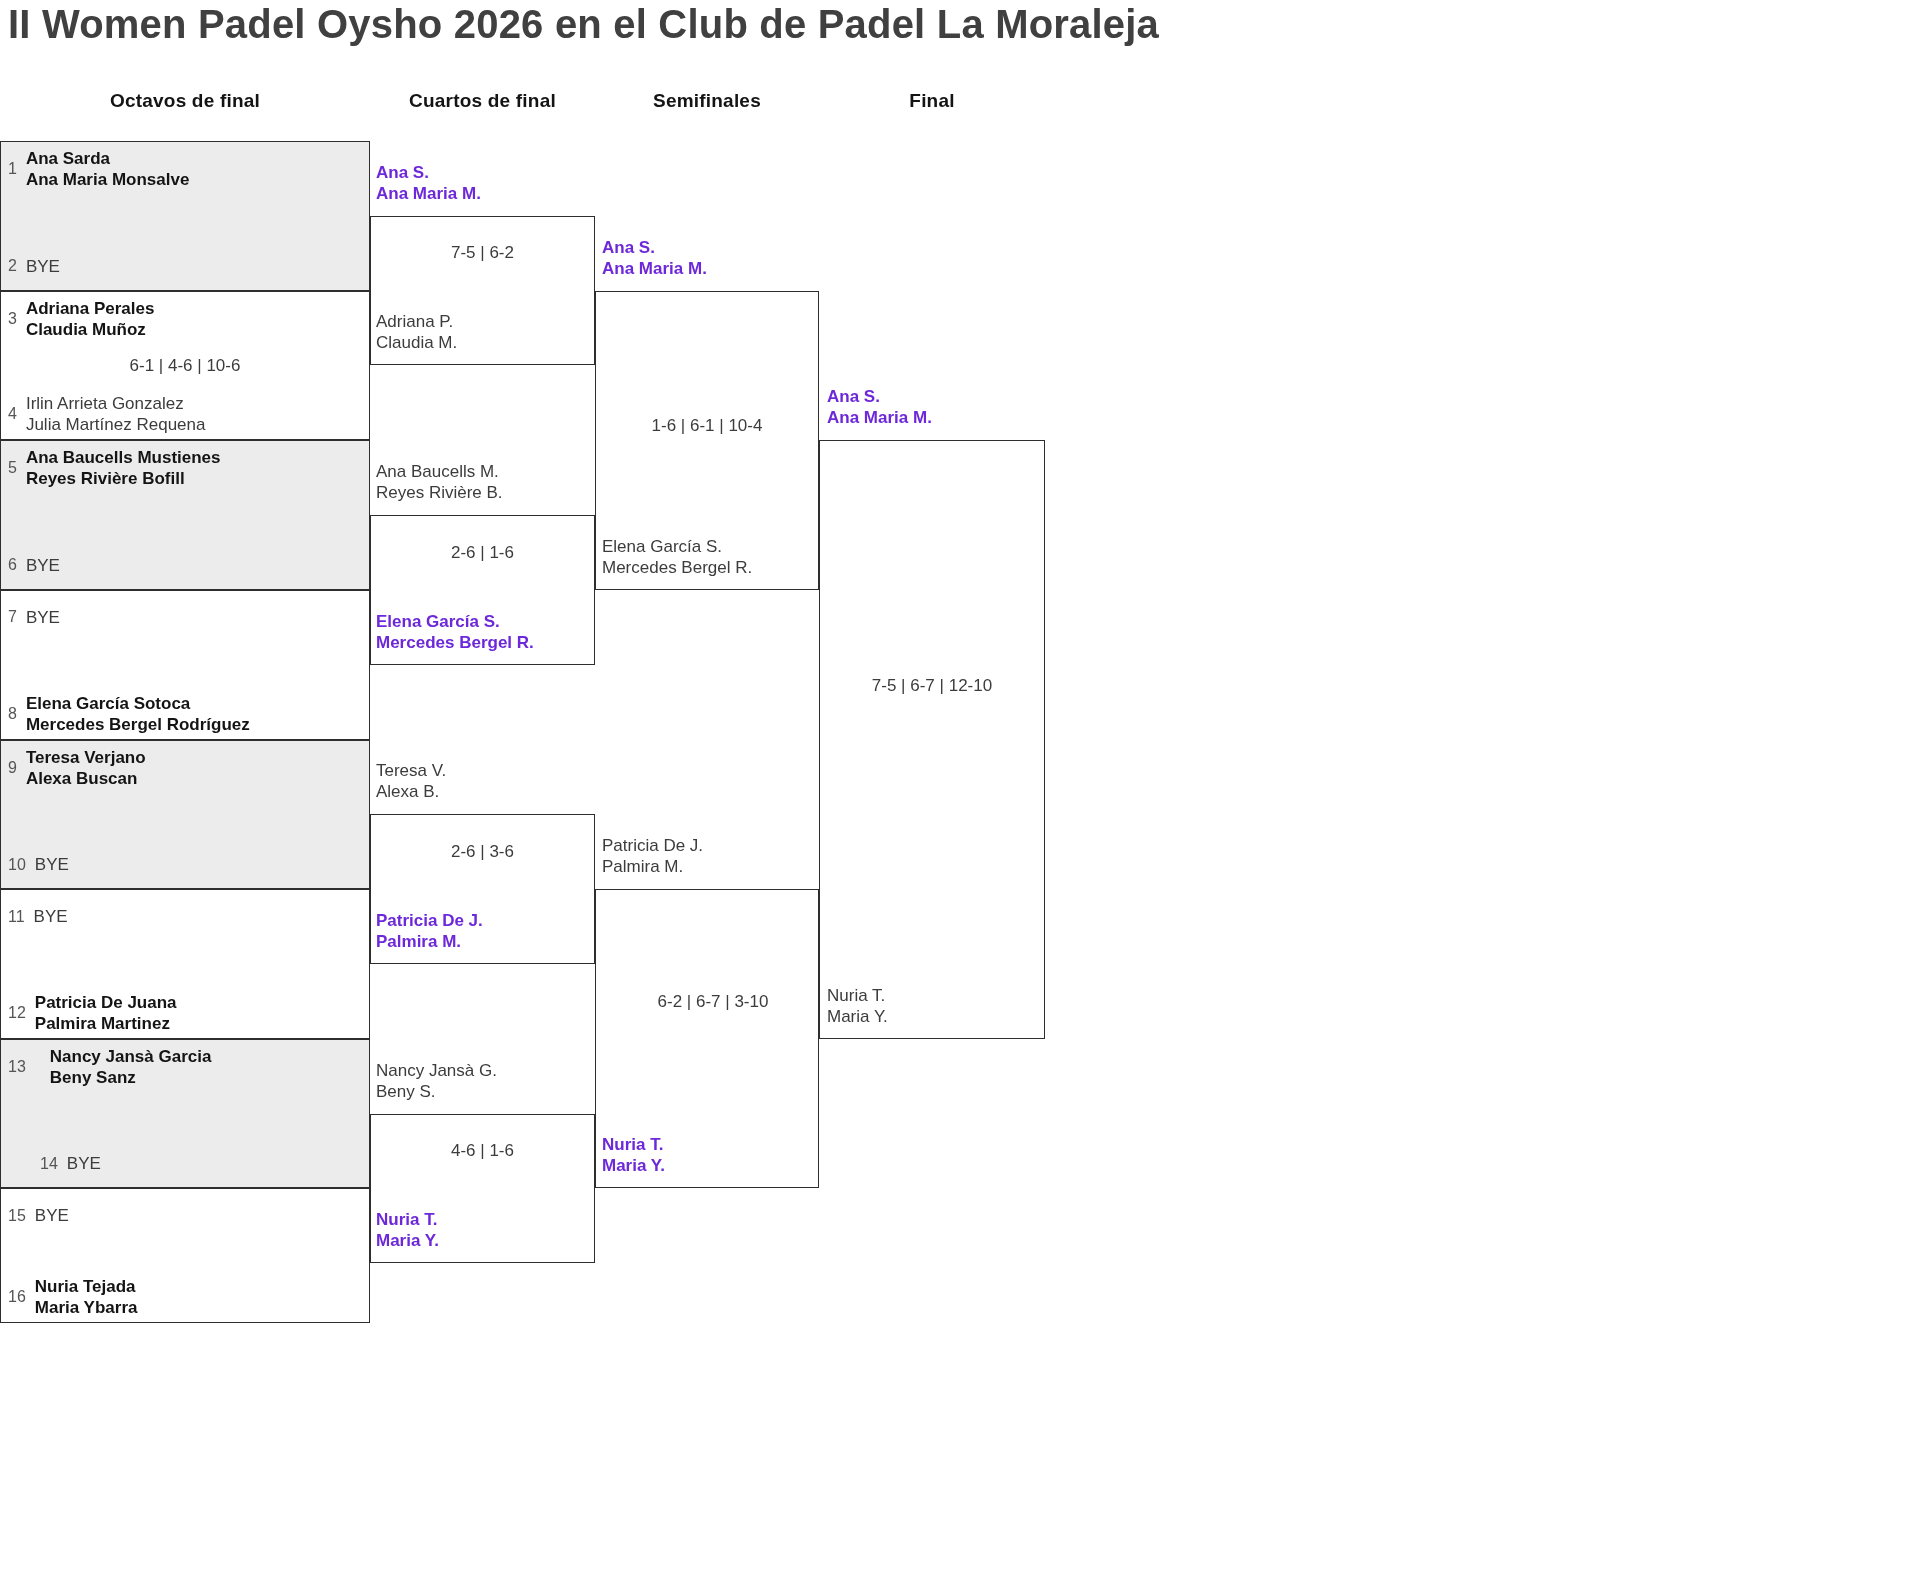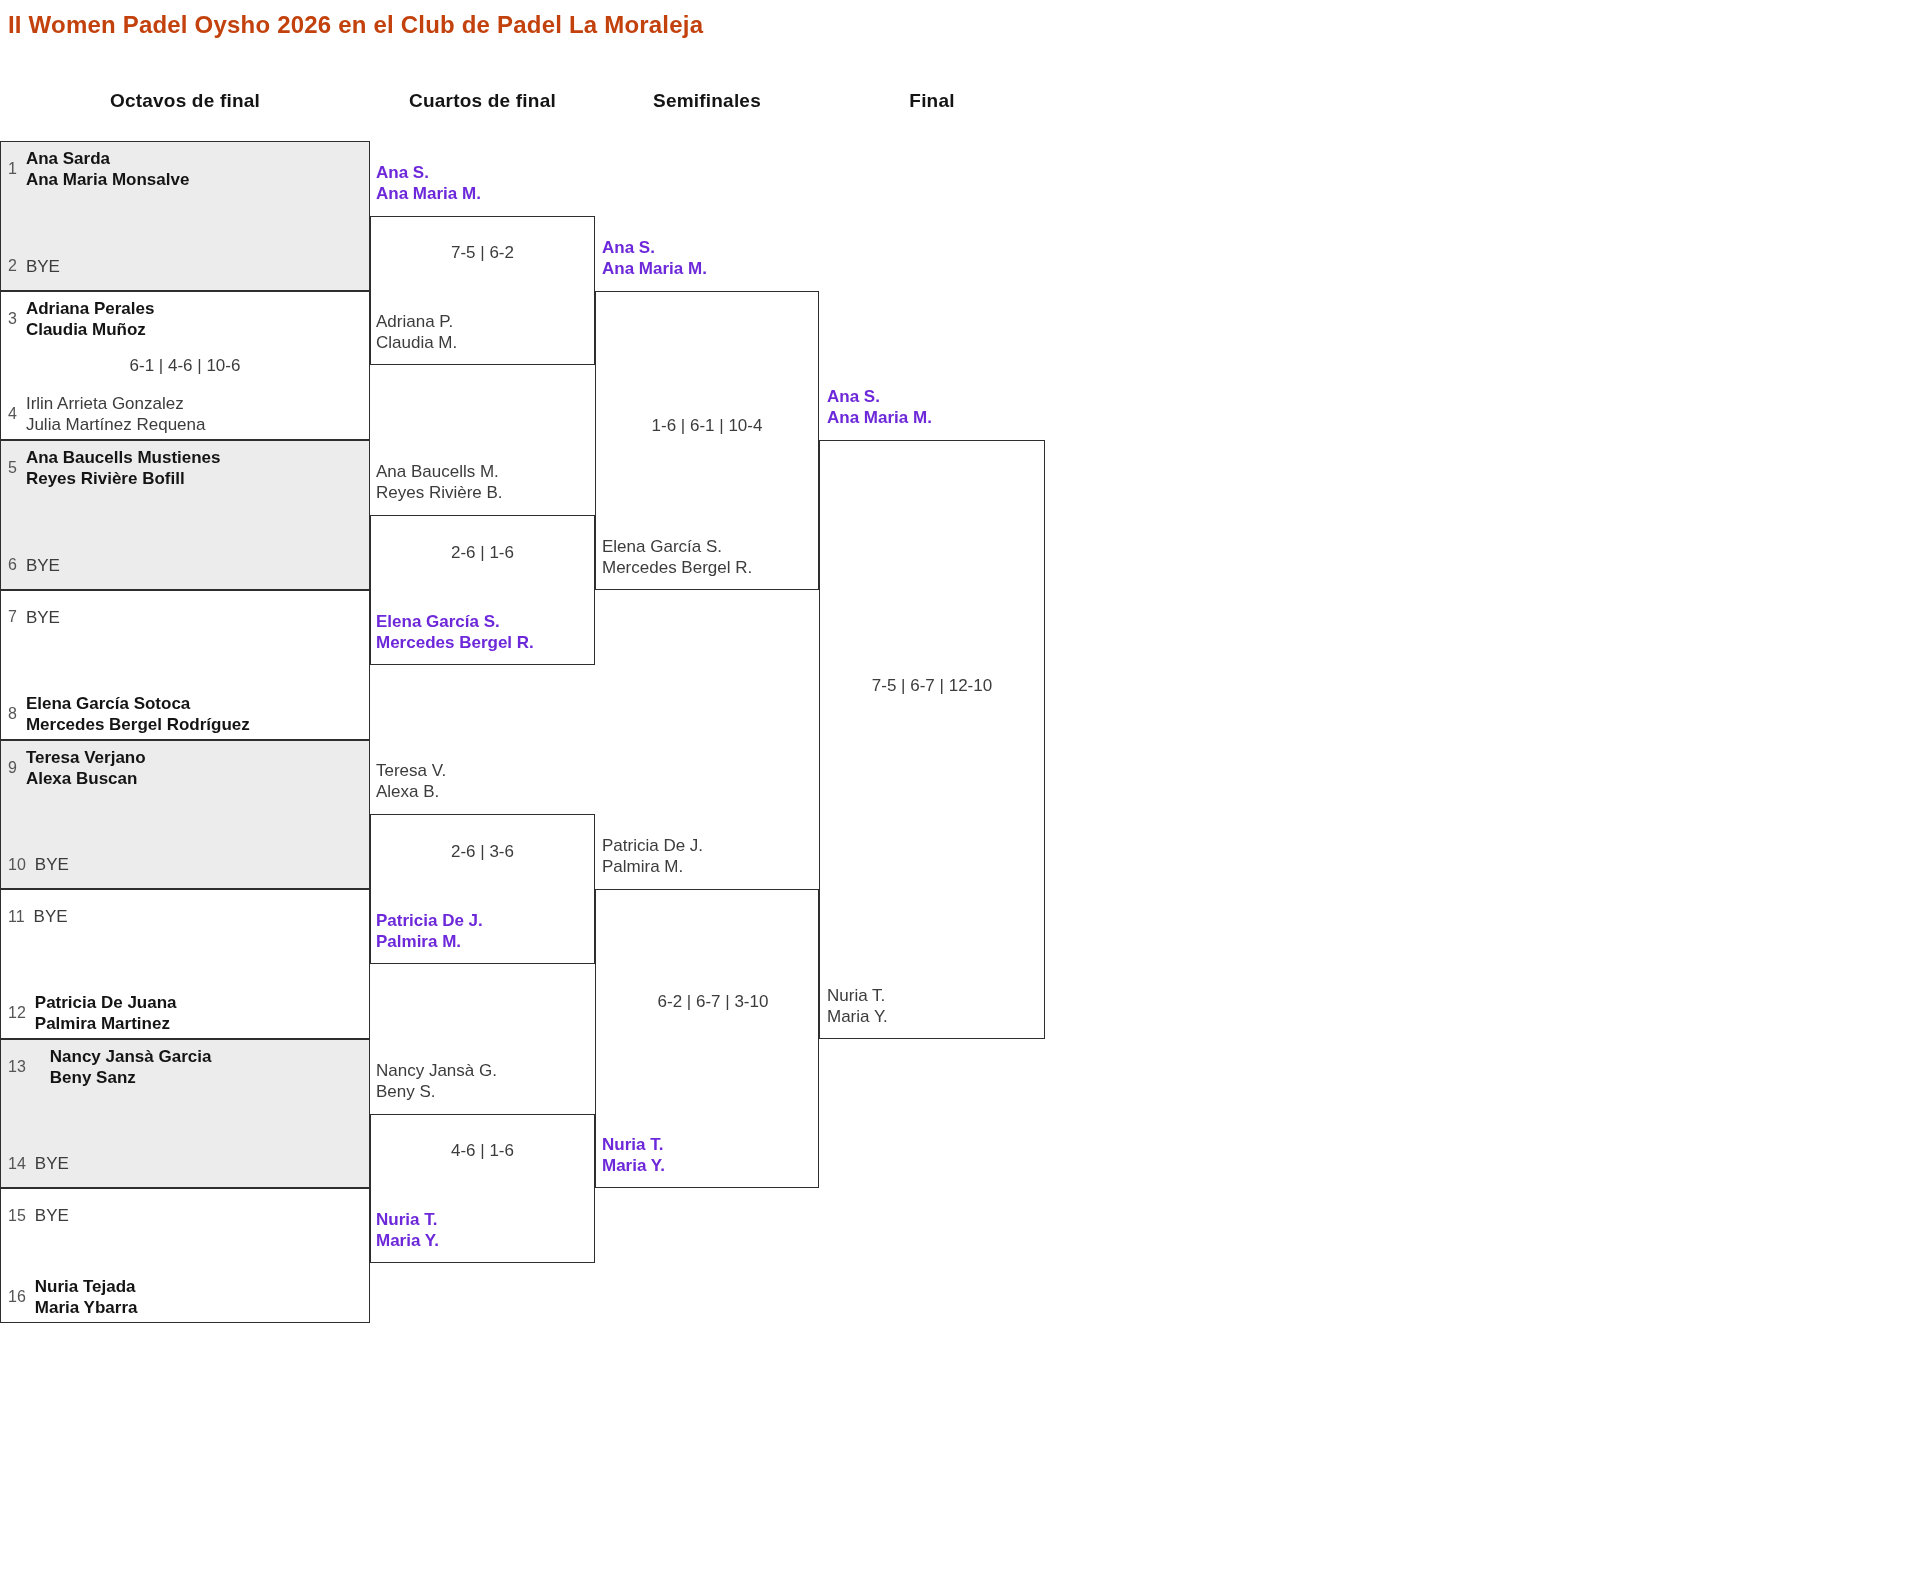--- a/index.html
+++ b/index.html
@@ -2,21 +2,21 @@
 <html><head>
 <meta charset="utf-8">
 <style>
   html,body{margin:0;padding:0;background:#fff;}
   .stage{
     position:relative;width:1920px;height:1591px;background:#ffffff;overflow:hidden;
     font-family:"Liberation Sans","DejaVu Sans",sans-serif;color:#141414;
     --line:#2e2e2e;--fill:#ececec;--muted:#3c3c3c;--seed:#555555;
   }
   .title-block{position:absolute;left:8px;top:7px;}
-  .title-line{font-size:24px;line-height:35px;font-weight:700;letter-spacing:.2px;color:#c2410c;white-space:nowrap;}
+  .title-line{font-size:40px;line-height:35px;font-weight:700;letter-spacing:.2px;color:#404040;white-space:nowrap;}
   .round-header{position:absolute;top:90px;transform:translateX(-50%);font-size:19px;font-weight:700;letter-spacing:.2px;white-space:nowrap;}
   .r16-box{position:absolute;left:0;width:370px;border:1px solid var(--line);box-sizing:border-box;background:#fff;}
   .r16-box.gray{background:var(--fill);}
   .match-box{position:absolute;border:1px solid var(--line);box-sizing:border-box;background:transparent;}
   .slot{position:absolute;left:7px;display:flex;gap:9px;align-items:center;}
   .seed{font-size:16px;color:var(--seed);}
   .names{font-size:17px;line-height:21px;white-space:nowrap;}
   .names.w{font-weight:700;color:#141414;}
   .names.l{font-weight:400;color:var(--muted);}
   .adv-label{position:absolute;font-size:17px;line-height:21px;white-space:nowrap;}
@@ -129,21 +129,21 @@
       </div>
     </div>
     <div class="r16-box gray" style="top: 1038.75px; height: 149.625px;">
       <div class="slot" style="top: 6px; gap: 24px;">
         <div class="seed">13</div>
         <div class="names w">
           <div class="nline">Nancy Jansà Garcia</div>
           <div class="nline">Beny Sanz</div>
         </div>
       </div>
-      <div class="slot" style="bottom: 13px;">
+      <div class="slot" style="bottom: 13px; margin-left: 32px;">
         <div class="seed">14</div>
         <div class="names l">
           <div class="nline">BYE</div>
         </div>
       </div>
     </div>
     <div class="r16-box" style="top: 1188.38px; height: 135px;">
       <div class="slot" style="top: 16px;">
         <div class="seed">15</div>
         <div class="names l">

